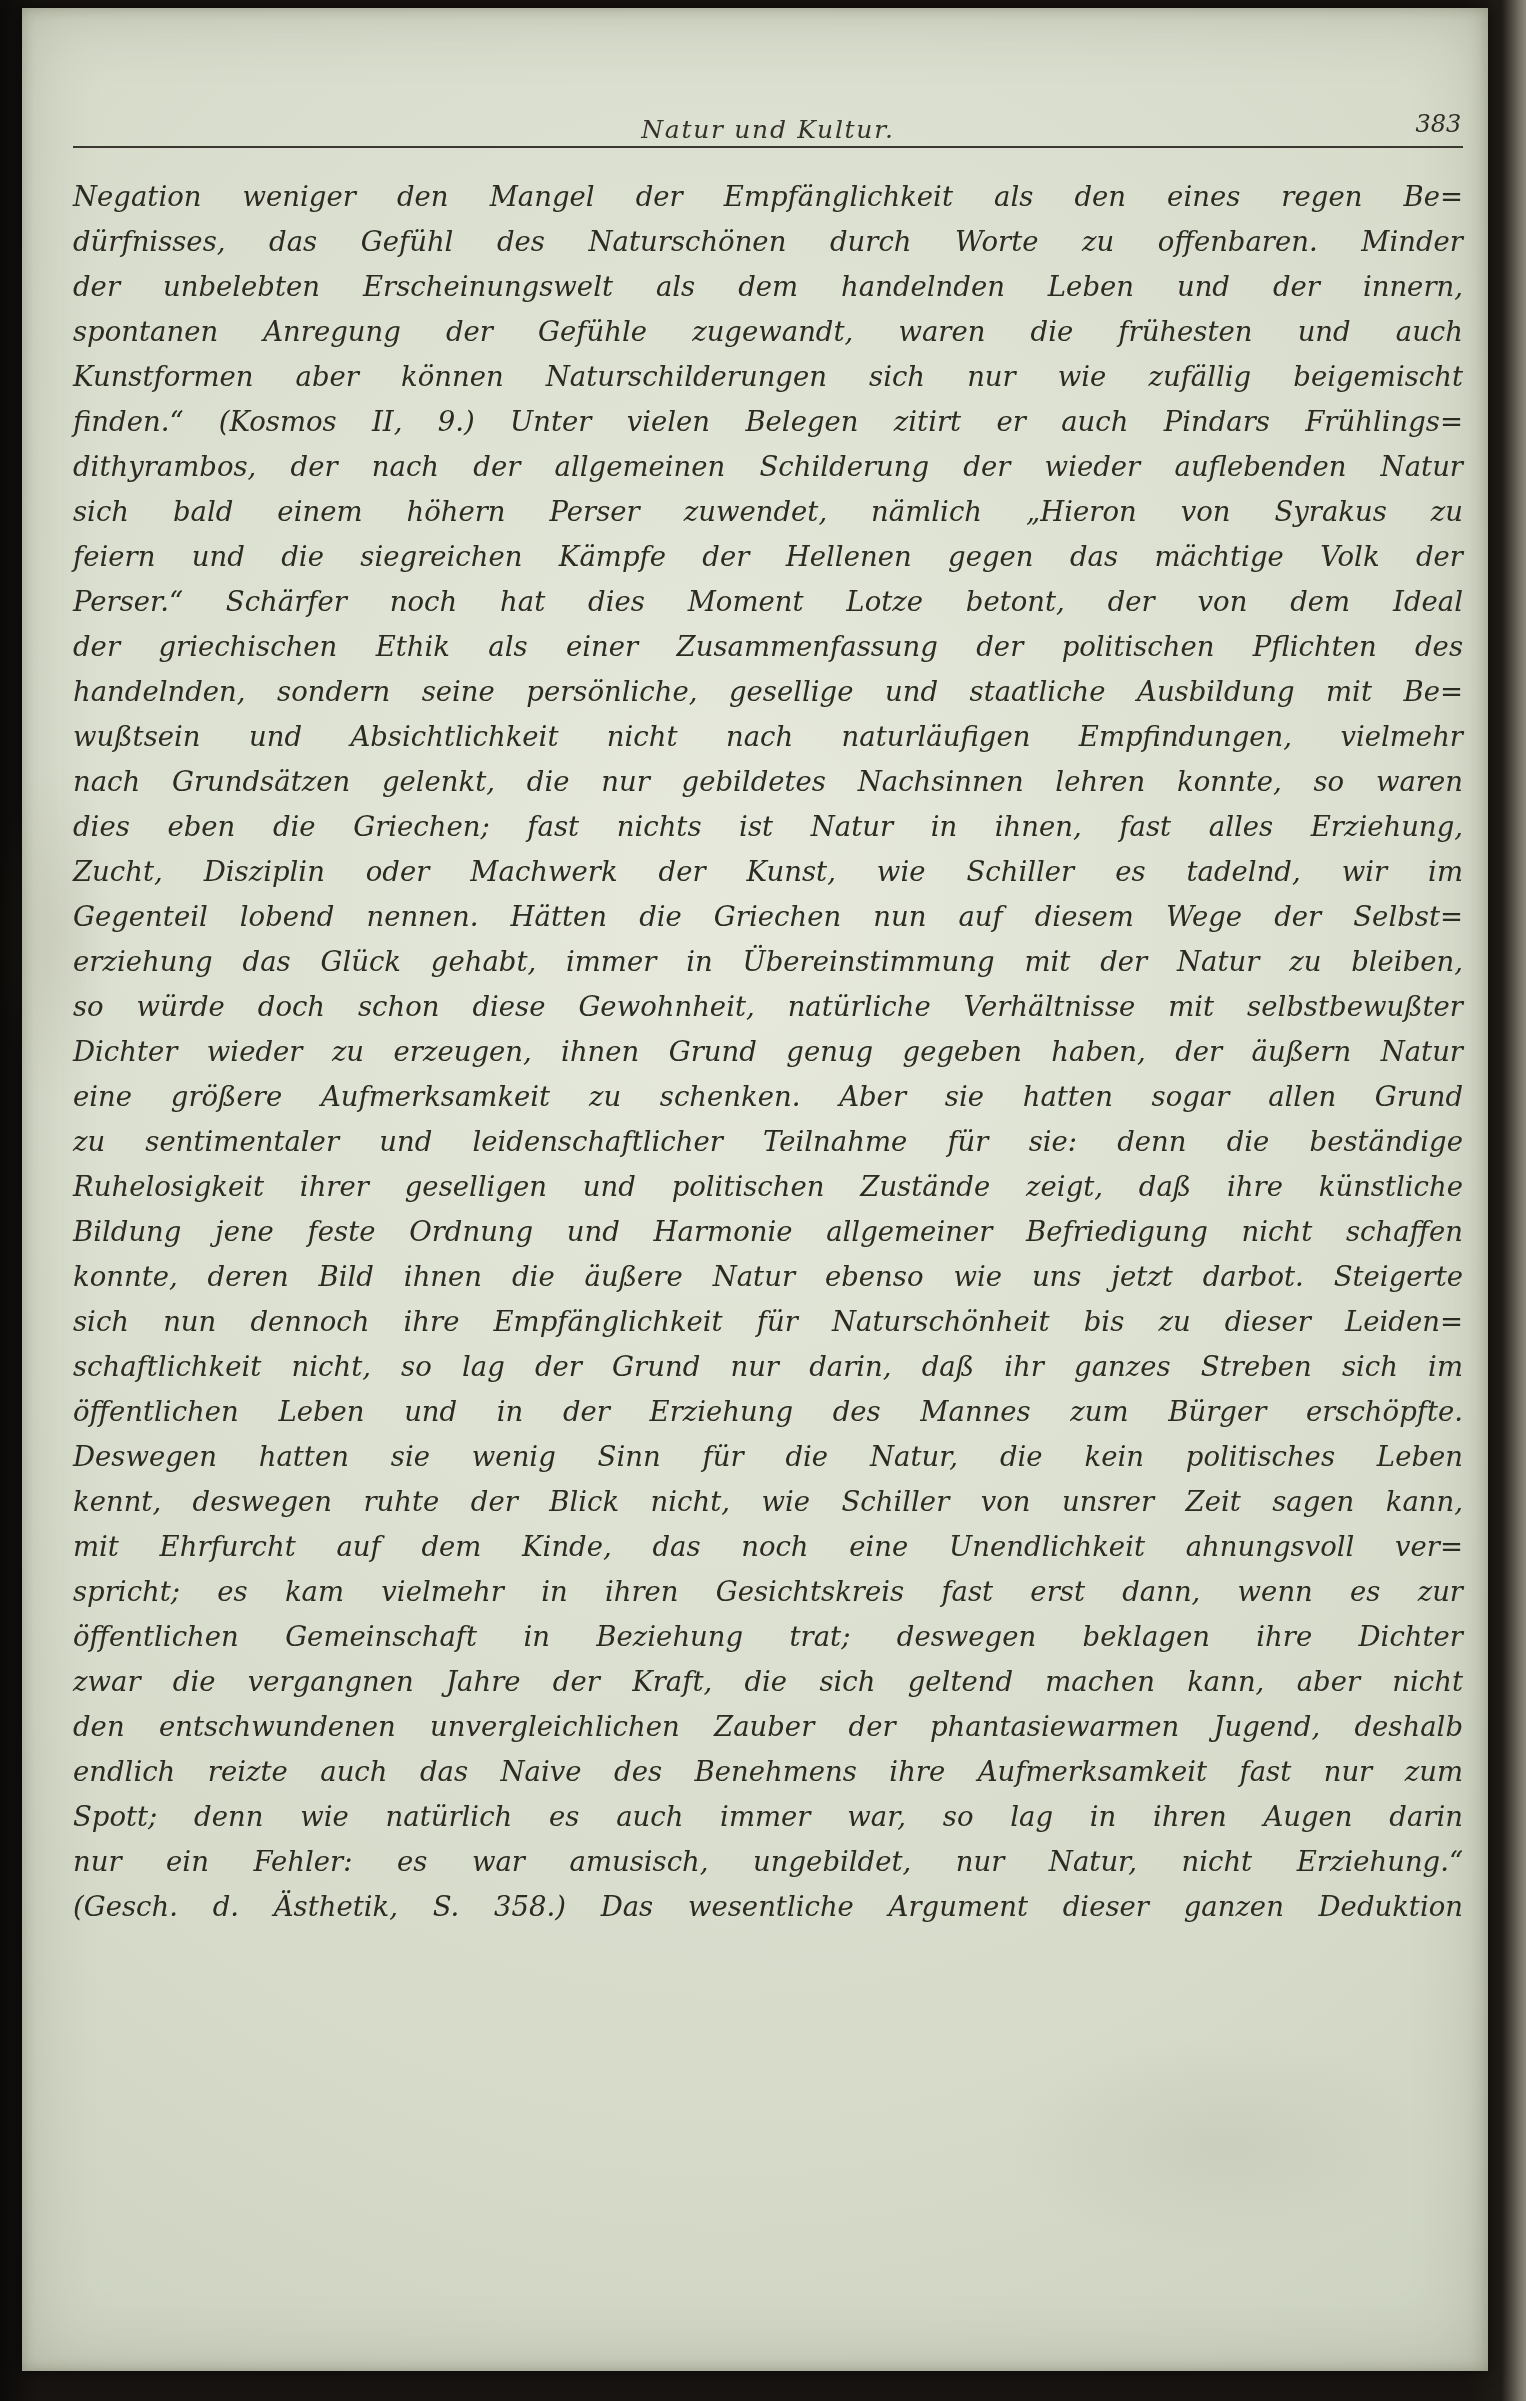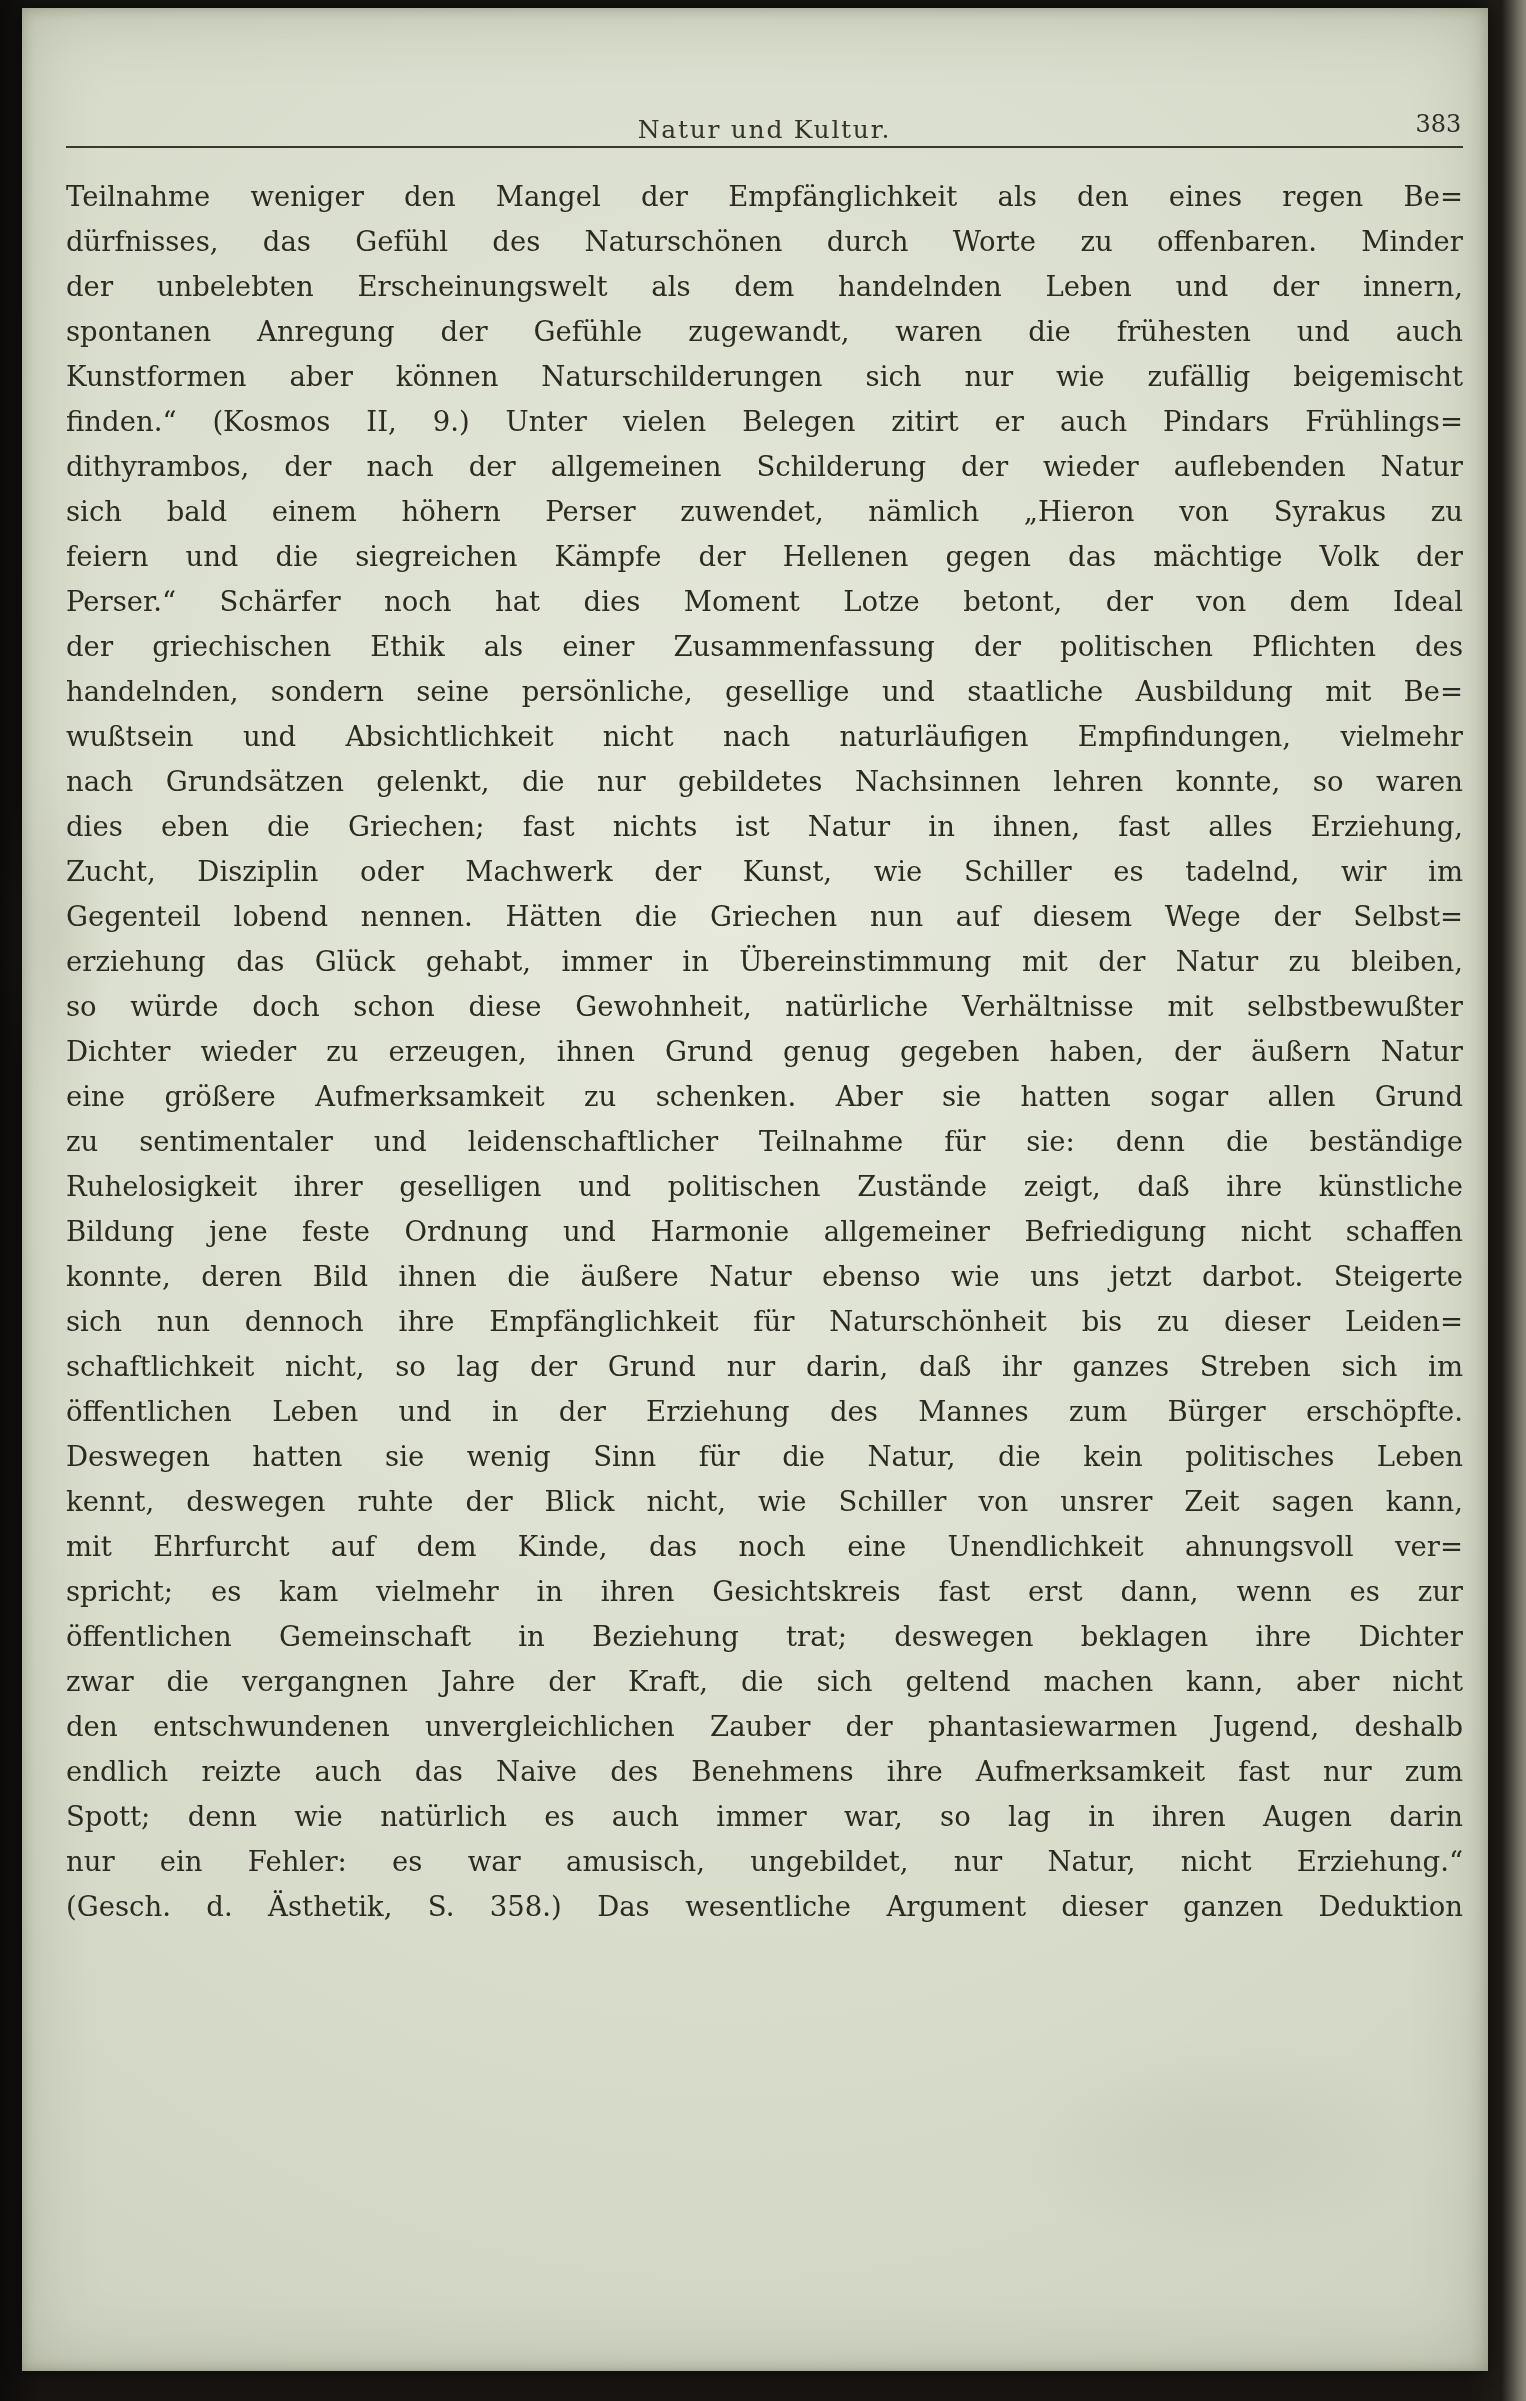--- a/index.html
+++ b/index.html
@@ -54,23 +54,24 @@
     right: 50px;
     bottom: 117px;
     width: 434px;
     height: 217px;
     border-radius: 50%;
     background: radial-gradient(ellipse at center, rgba(110,105,80,0.08), rgba(110,105,80,0) 70%);
     pointer-events: none;
   }
   .content {
     position: absolute;
-    left: 44px;
+    left: 51px;
     right: 25px;
     top: 107px;
+    font-style: italic;
   }
   .page-header {
     position: relative;
     height: 40px;
   }
   .running-title {
     text-align: center;
     font-size: 25px;
     letter-spacing: 1.7px;
     color: #34322a;
@@ -114,21 +115,21 @@
   <div class="stain-b"></div>
 
   <div class="content">
     <div class="page-header">
       <div class="running-title">Natur und Kultur.</div>
       <div class="page-number">383</div>
       <hr class="header-rule">
     </div>
 
     <div class="page-body">
-        <div class="line">Teilnahme weniger den Mangel der Empfänglichkeit als den eines regen Be=</div>
+        <div class="line">Negation weniger den Mangel der Empfänglichkeit als den eines regen Be=</div>
         <div class="line">dürfnisses, das Gefühl des Naturschönen durch Worte zu offenbaren. Minder</div>
         <div class="line">der unbelebten Erscheinungswelt als dem handelnden Leben und der innern,</div>
         <div class="line">spontanen Anregung der Gefühle zugewandt, waren die frühesten und auch</div>
         <div class="line">Kunstformen aber können Naturschilderungen sich nur wie zufällig beigemischt</div>
         <div class="line">finden.“ (Kosmos II, 9.) Unter vielen Belegen zitirt er auch Pindars Frühlings=</div>
         <div class="line">dithyrambos, der nach der allgemeinen Schilderung der wieder auflebenden Natur</div>
         <div class="line">sich bald einem höhern Perser zuwendet, nämlich „Hieron von Syrakus zu</div>
         <div class="line">feiern und die siegreichen Kämpfe der Hellenen gegen das mächtige Volk der</div>
         <div class="line">Perser.“ Schärfer noch hat dies Moment Lotze betont, der von dem Ideal</div>
         <div class="line">der griechischen Ethik als einer Zusammenfassung der politischen Pflichten des</div>

